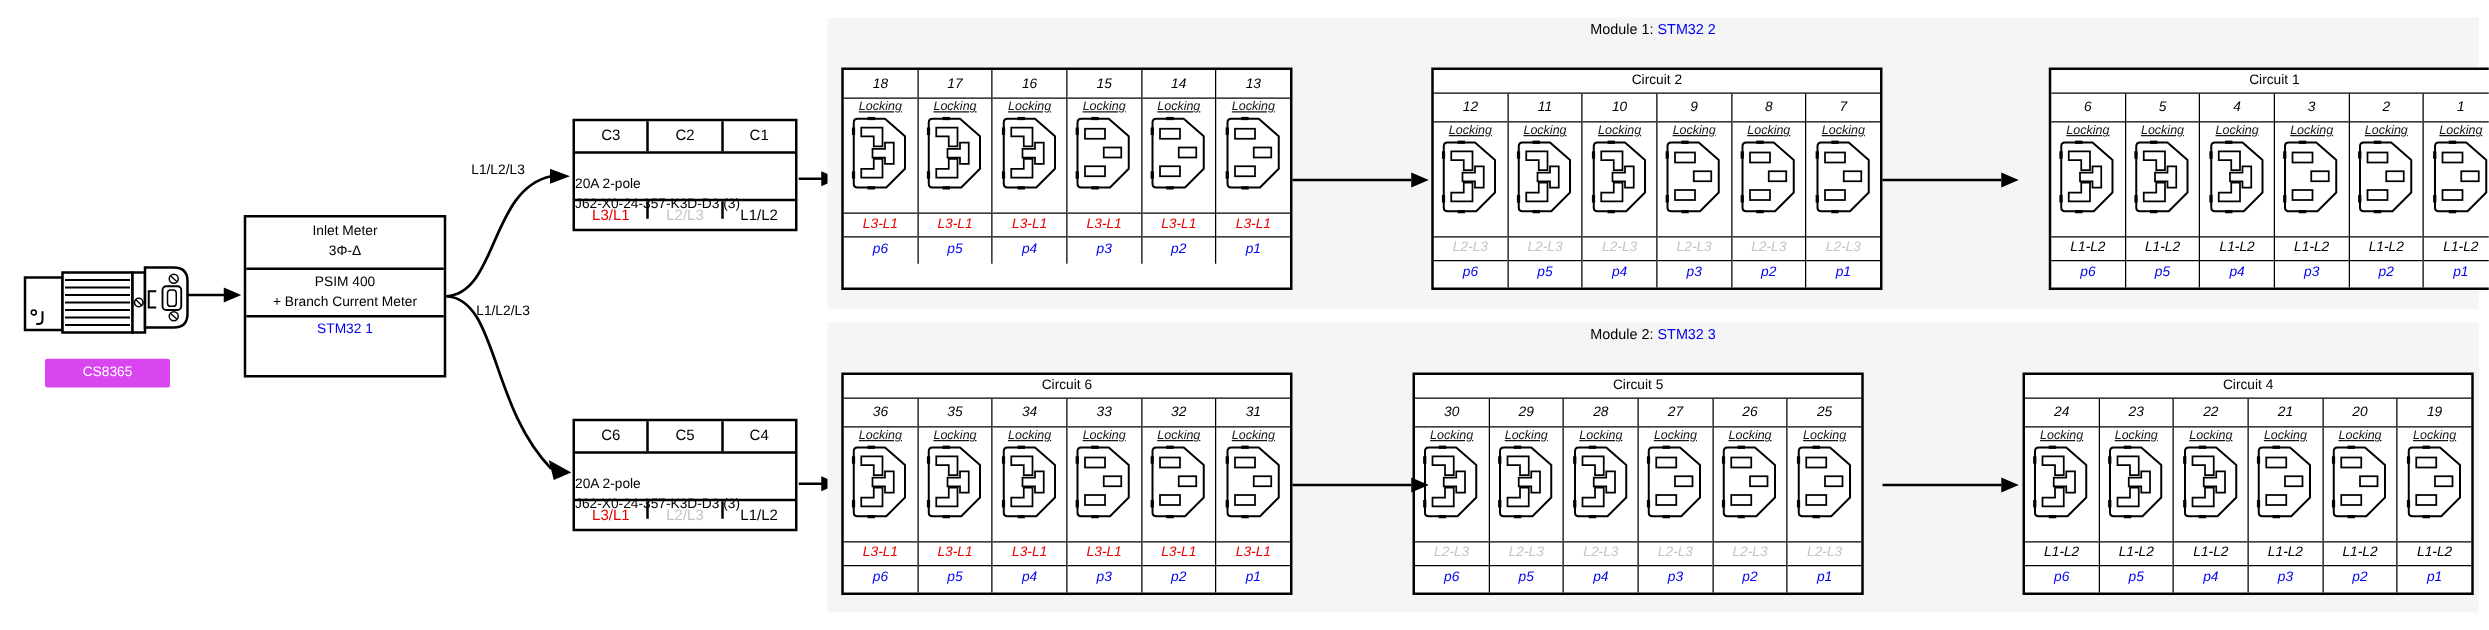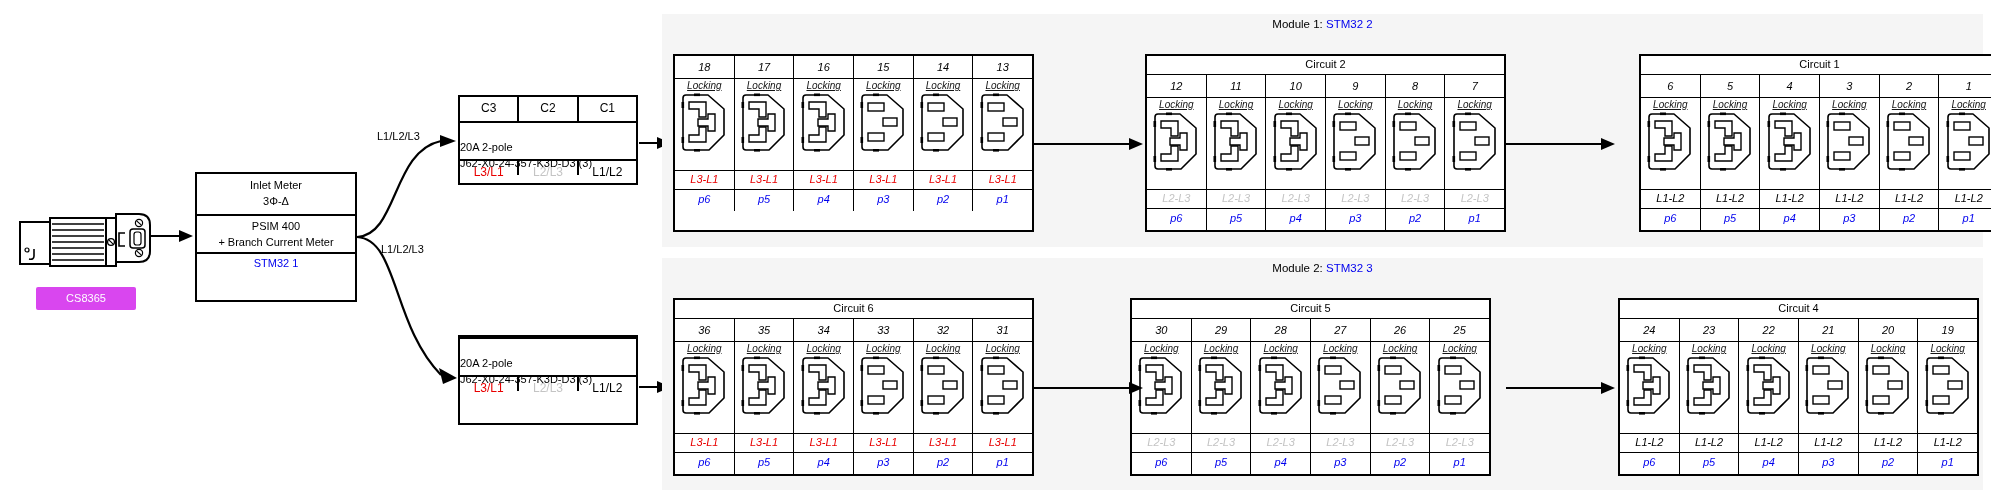--- a/index.html
+++ b/index.html
@@ -132,20 +132,25 @@
       <div>J62-X0-24-357-K3D-D3 (3)</div>
     </div>
     <div class="bk-r3 rsplit cells">
       <div class="ph-red">L3/L1</div>
       <div class="ph-gray">L2/L3</div>
       <div class="ph-black">L1/L2</div>
     </div>
   </div>
 
   <div class="obox" style="left:458px;top:335px;width:180px;height:90px">
+    <div class="bk-r1 cells">
+      <div>C6</div>
+      <div>C5</div>
+      <div>C4</div>
+    </div>
     <div class="bk-r2 rsplit">
       <div>20A 2-pole</div>
       <div>J62-X0-24-357-K3D-D3 (3)</div>
     </div>
     <div class="bk-r3 rsplit cells">
       <div class="ph-red">L3/L1</div>
       <div class="ph-gray">L2/L3</div>
       <div class="ph-black">L1/L2</div>
     </div>
   </div>

